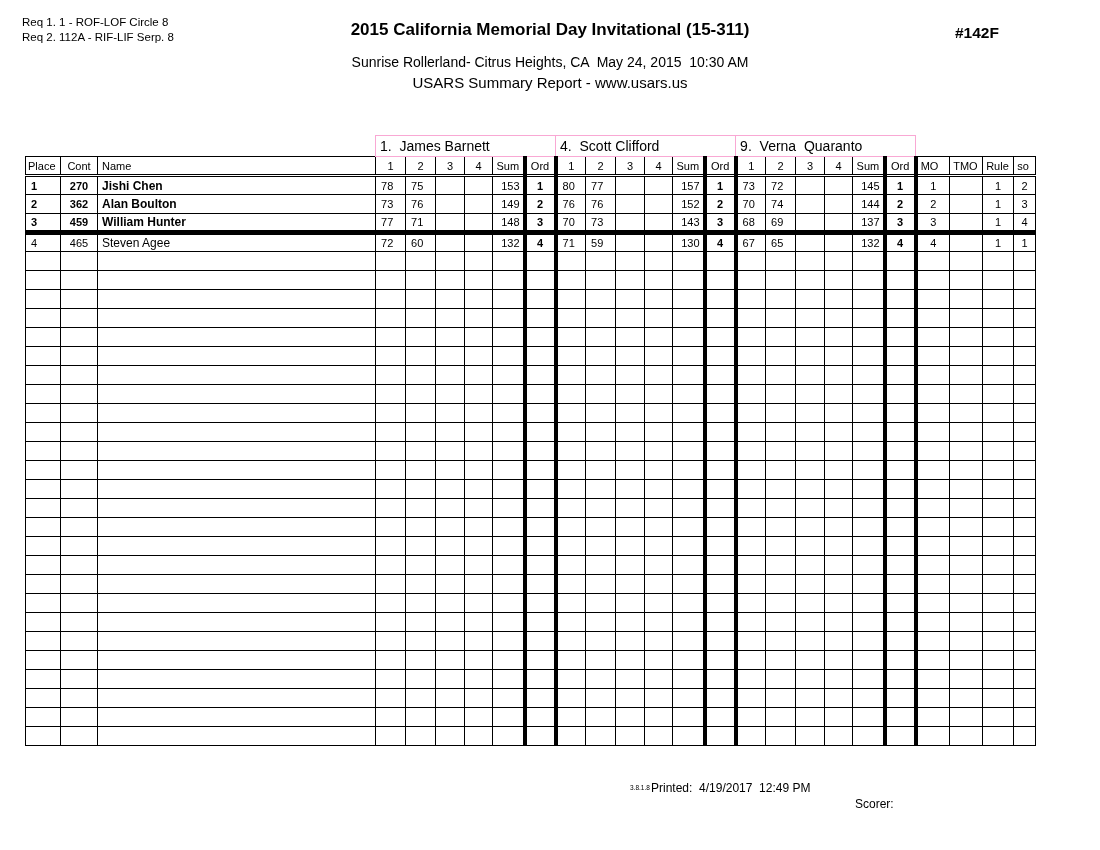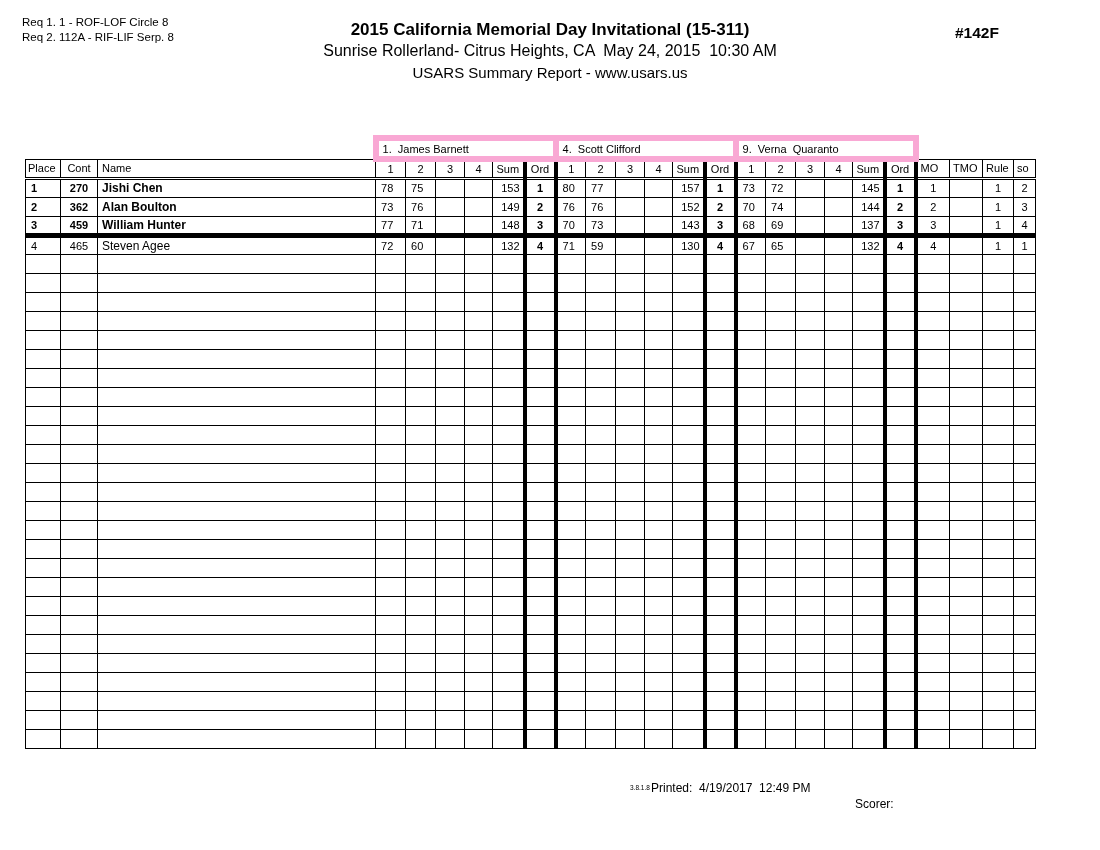--- a/index.html
+++ b/index.html
@@ -9,35 +9,35 @@
     color: #000;
   }
   .page { position: relative; width: 1100px; height: 850px; background: #fff; overflow: hidden; }
 
   
   .reqs { position: absolute; left: 22px; top: 15px; font-size: 11.5px; line-height: 15px; white-space: pre; }
 
   
   .titleblock { position: absolute; left: 0; right: 0; top: 20px; text-align: center; }
   .t-main  { font-size: 17px; font-weight: bold; white-space: pre; }
-  .t-venue { font-size: 16px; margin-top: 2px; white-space: pre; }
+  .t-venue { font-size: 14px; margin-top: 14px; white-space: pre; }
   .t-event { font-size: 18.5px; font-weight: bold; margin-top: 3px; white-space: pre; }
   .t-report{ font-size: 15px; margin-top: 4px; white-space: pre; }
 
   .eventnum { position: absolute; left: 955px; top: 24px; font-size: 15.5px; font-weight: bold; }
 
   
   table.results {
     position: absolute; left: 25px; top: 135px;
     border-collapse: collapse; table-layout: fixed; width: 1010px;
     font-size: 11px;
   }
   td { height: 19px; padding: 0 1px; overflow: hidden; white-space: nowrap; }
   .nob { border: none; }
-  .judgebox { border: 6px solid #f9a8d4; height: 21px; text-align: left; padding-left: 4px; white-space: pre; font-size: 11px; }
+  .judgebox { border: 1px solid #f9a8d4; height: 21px; text-align: left; padding-left: 4px; white-space: pre; font-size: 14px; }
   .b   { border: 1px solid #000; }
   .hdr { border: 1px solid #000; border-bottom: 3px double #000; }
   .ordc { border-left: 4px solid #000; border-right: 4px solid #000; }
   .ordv { font-weight: bold; }
   .cut td { border-bottom: 5px solid #000; }
   .al { text-align: left; padding-left: 5px; }
   .pl2 { text-align: left; padding-left: 2px; }
   .pl3 { text-align: left; padding-left: 3px; }
   .pl4 { text-align: left; padding-left: 4px; }
   .ac { text-align: center; }

